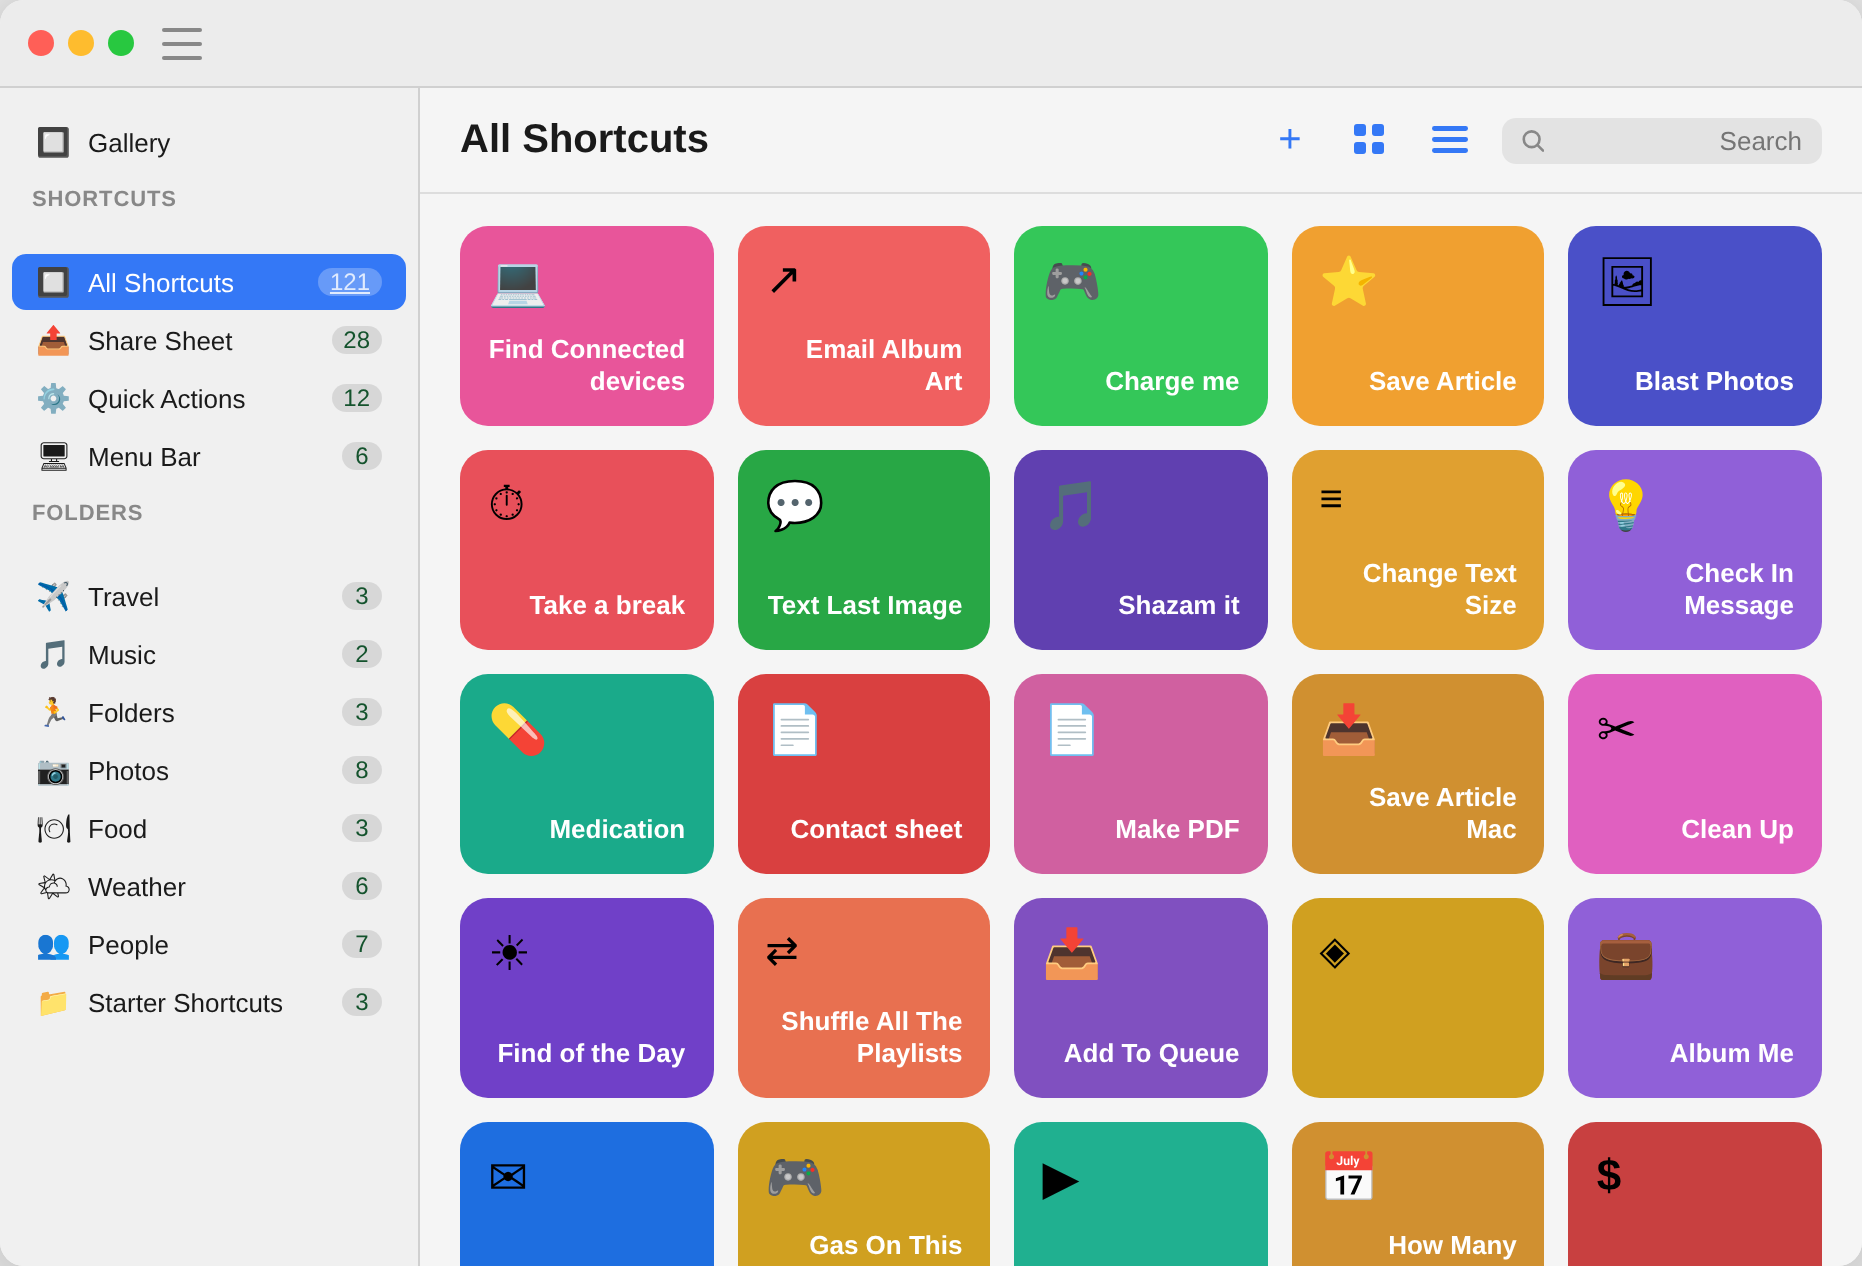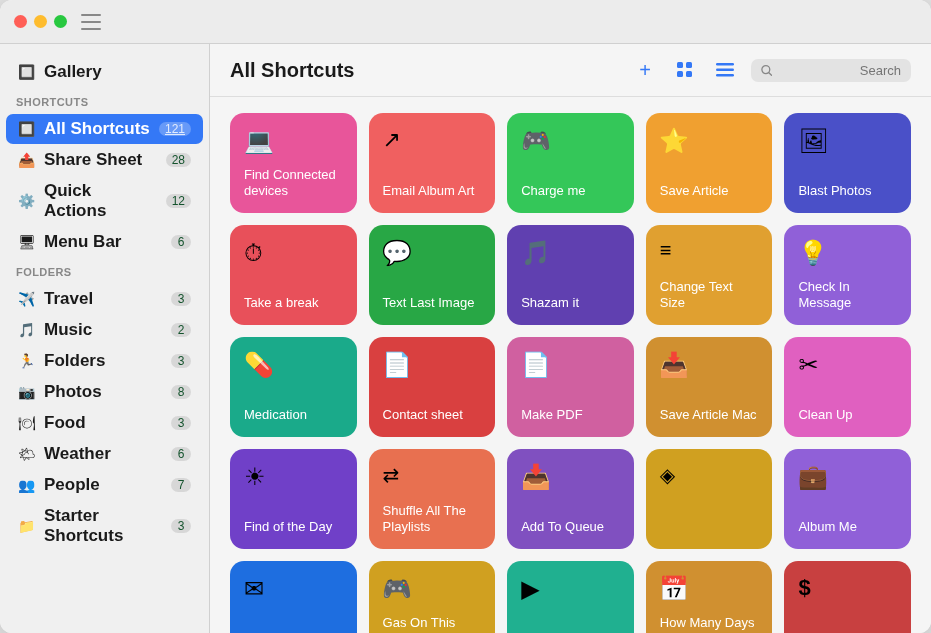--- a/index.html
+++ b/index.html
@@ -79,21 +79,21 @@
       border-right: 1px solid #d0d0d0;
       padding: 12px 0;
       flex-shrink: 0;
       overflow-y: auto;
     }
 
     .sidebar-section-label {
       font-size: 11px;
       font-weight: 600;
       color: #888;
-      padding: 8px 16px 5px;
+      padding: 8px 16px 20px;
       text-transform: uppercase;
       letter-spacing: 0.04em;
     }
 
     .sidebar-item {
       display: flex;
       align-items: center;
       padding: 5px 12px;
       border-radius: 7px;
       margin: 1px 6px;
@@ -114,22 +114,21 @@
       height: 18px;
       display: flex;
       align-items: center;
       justify-content: center;
       font-size: 14px;
       flex-shrink: 0;
     }
 
     .sidebar-item .item-label {
       flex: 1;
-      font-size: 17px;
-      font-weight: bold;
+      font-size: 13px;
     }
 
     .sidebar-item .item-count {
       font-size: 12px;
       color: #14532d;
       background: rgba(0,0,0,0.1);
       border-radius: 8px;
       padding: 0 6px;
       min-width: 20px;
       text-align: center;
@@ -230,23 +229,24 @@
       overflow: hidden;
     }
 
     .shortcut-card .card-icon {
       font-size: 24px;
       margin-bottom: 8px;
     }
 
     .shortcut-card .card-label {
       font-size: 13px;
-      font-weight: 400;
+      font-weight: 700;
       color: #fff;
       line-height: 1.25;
+      text-align: right;
     }
 
     
     .c-pink { background: #e8559a; }
     .c-salmon { background: #f06060; }
     .c-green-bright { background: #34c759; }
     .c-orange { background: #f0a030; }
     .c-indigo { background: #4a50c8; }
     .c-coral { background: #e8505a; }
     .c-green { background: #28a745; }

